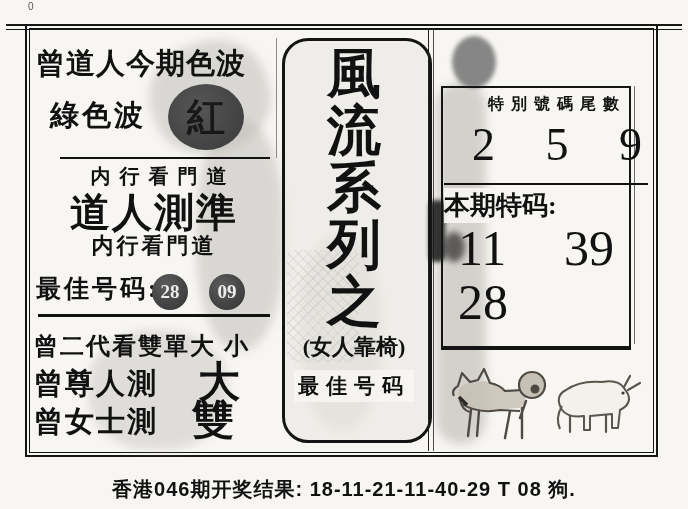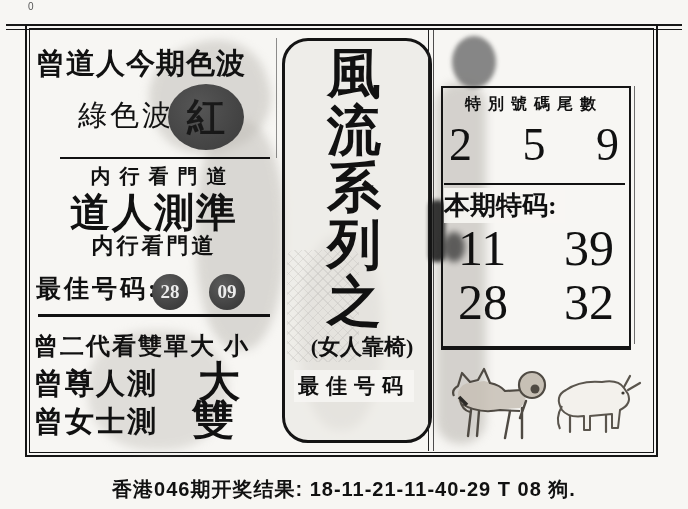--- a/index.html
+++ b/index.html
@@ -36,21 +36,21 @@
   [data-name="chair-sketch"]{
     left:287px;top:250px;width:72px;height:112px;border-radius:8px;opacity:.55;
     background:
       repeating-linear-gradient(45deg, rgba(90,90,90,.4) 0 1px, transparent 1px 7px),
       repeating-linear-gradient(-45deg, rgba(90,90,90,.4) 0 1px, transparent 1px 7px);
   }
 
   
   [data-name="left-panel-right-border"]{left:276px;top:38px;width:1px;height:120px;background:#444;opacity:.6;}
   [data-name="zeng-title-line"]{left:36px;top:44px;width:238px;font-size:29px;font-weight:800;letter-spacing:1px;}
-  [data-name="green-wave-label"]{left:50px;top:96px;font-size:29px;font-weight:400;letter-spacing:3px;margin-left:28px;}
+  [data-name="green-wave-label"]{left:50px;top:96px;font-size:29px;font-weight:700;letter-spacing:3px;}
   [data-name="red-wave-ball"]{
     left:168px;top:84px;width:76px;height:66px;border-radius:50%;
     background:radial-gradient(circle at 40% 35%, #565656, #3a3a3a);
     display:flex;align-items:center;justify-content:center;
     color:rgba(15,15,15,.85);font-size:38px;font-weight:bold;
   }
   [data-name="left-divider-1"]{left:60px;top:157px;width:210px;height:2px;background:#111;}
   [data-name="insider-line"]{left:56px;top:163px;width:214px;text-align:center;font-size:20px;font-weight:bold;letter-spacing:9px;}
   [data-name="daoren-headline"]{left:34px;top:185px;width:240px;text-align:center;font-size:40px;font-weight:900;letter-spacing:2px;}
   [data-name="three-gate-line"]{left:34px;top:231px;width:240px;text-align:center;font-size:22px;font-weight:800;letter-spacing:3px;}
@@ -73,41 +73,41 @@
   
   [data-name="series-panel"]{
     left:282px;top:38px;width:144px;height:399px;
     border:3px solid #141414;border-radius:26px;background:rgba(231,229,224,.55);
   }
   [data-name="series-title-column"]{
     left:282px;top:46px;width:144px;display:flex;flex-direction:column;align-items:center;
     font-family:"Liberation Serif","DejaVu Serif",serif;font-weight:900;
   }
   .series-char{font-size:54px;line-height:57px;}
-  [data-name="series-subtitle"]{left:282px;top:332px;width:144px;text-align:center;font-size:22px;font-weight:bold;margin-left:8px;}
+  [data-name="series-subtitle"]{left:282px;top:332px;width:144px;text-align:center;font-size:22px;font-weight:bold;}
   [data-name="issue-label"]{left:294px;top:370px;width:120px;text-align:center;font-size:21px;font-weight:800;letter-spacing:7px;background:rgba(247,246,243,.85);padding:2px 0;}
 
   
   [data-name="panel-separator-1"]{left:428px;top:30px;width:1px;height:421px;background:#222;}
   [data-name="panel-separator-2"]{left:433px;top:30px;width:1px;height:421px;background:#222;opacity:.8;}
   [data-name="right-inner-rule"]{left:634px;top:86px;width:1px;height:258px;background:#333;opacity:.7;}
   [data-name="provider-header"]{left:431px;top:46px;width:228px;font-size:22px;font-weight:800;letter-spacing:1px;z-index:3;}
   [data-name="special-box"]{left:441px;top:86px;width:186px;height:258px;border:2px solid #141414;border-bottom-width:4px;}
   [data-name="special-tail-label"]{left:441px;top:94px;width:186px;text-align:center;font-size:16px;font-weight:bold;letter-spacing:7px;}
   [data-name="special-tails-row"]{left:449px;top:118px;width:170px;display:flex;justify-content:space-between;font-size:46px;}
   [data-name="special-box-divider"]{left:444px;top:183px;width:181px;height:2px;background:#111;}
   [data-name="special-code-label"]{left:444px;top:188px;font-size:26px;font-weight:bold;background:rgba(247,246,243,.9);padding-right:8px;z-index:3;}
   .codes-row{left:458px;width:156px;display:flex;justify-content:space-between;font-size:50px;line-height:52px;z-index:3;}
   [data-name="special-codes-row-1"]{top:222px;}
   [data-name="special-codes-row-2"]{top:276px;}
 
   [data-name="dog-icon"]{left:448px;top:356px;}
   [data-name="ox-icon"]{left:550px;top:366px;}
 
-  .z2{z-index:2;} .z3{z-index:3;}
+  .z2{z-index:2;} .z3{z-index:3;padding-left:23px;}
 </style>
 </head>
 <body>
 
 <div class="sheet" data-name="tip-sheet-page">
 
   <div class="abs" data-name="corner-mark">0</div>
   <div class="abs" data-name="top-rule-1"></div>
   <div class="abs" data-name="top-rule-2"></div>
 
@@ -165,21 +165,20 @@
   <div class="abs z3" data-name="special-box-divider"></div>
   <div class="abs serif" data-name="special-code-label">本期特码:</div>
   <div class="abs" data-name="figure-arm-shadow"></div>
   <div class="abs" data-name="figure-armpit-shadow"></div>
   <div class="abs serif codes-row" data-name="special-codes-row-1">
     <span data-name="special-code">11</span>
     <span data-name="special-code">39</span>
   </div>
   <div class="abs serif codes-row" data-name="special-codes-row-2">
     <span data-name="special-code">28</span>
-    <span data-name="special-code">32</span>
   </div>
 
   <svg class="abs" data-name="dog-icon" width="105" height="88" viewBox="0 0 105 88">
     <path d="M10,36 Q14,26 24,27 L36,25 Q50,27 58,35 L74,35 Q82,42 72,52 L30,55 Q12,52 10,44 Z" fill="#c7c0b5" opacity="0.85"></path>
     <path d="M6,40 Q3,34 10,30 L14,17 L22,26 L30,24 L36,13 L42,27 Q52,29 57,35 L74,34" fill="none" stroke="#4f4a43" stroke-width="2.2" stroke-linejoin="round"></path>
     <circle cx="84" cy="29" r="13" fill="#c7c0b5" stroke="#4f4a43" stroke-width="2.2"></circle>
     <circle cx="87" cy="33" r="4.5" fill="#4f4a43"></circle>
     <path d="M12,44 Q14,54 22,56 M14,48 Q30,58 52,54 L72,55" fill="none" stroke="#4f4a43" stroke-width="2"></path>
     <path d="M23,54 L20,80 M31,55 L29,80 M62,55 L57,82 M74,52 L74,82 M78,45 L72,62" fill="none" stroke="#4f4a43" stroke-width="2.4" stroke-linecap="round"></path>
     <path d="M11,41 L19,49" stroke="#2c2a27" stroke-width="3.5"></path>

